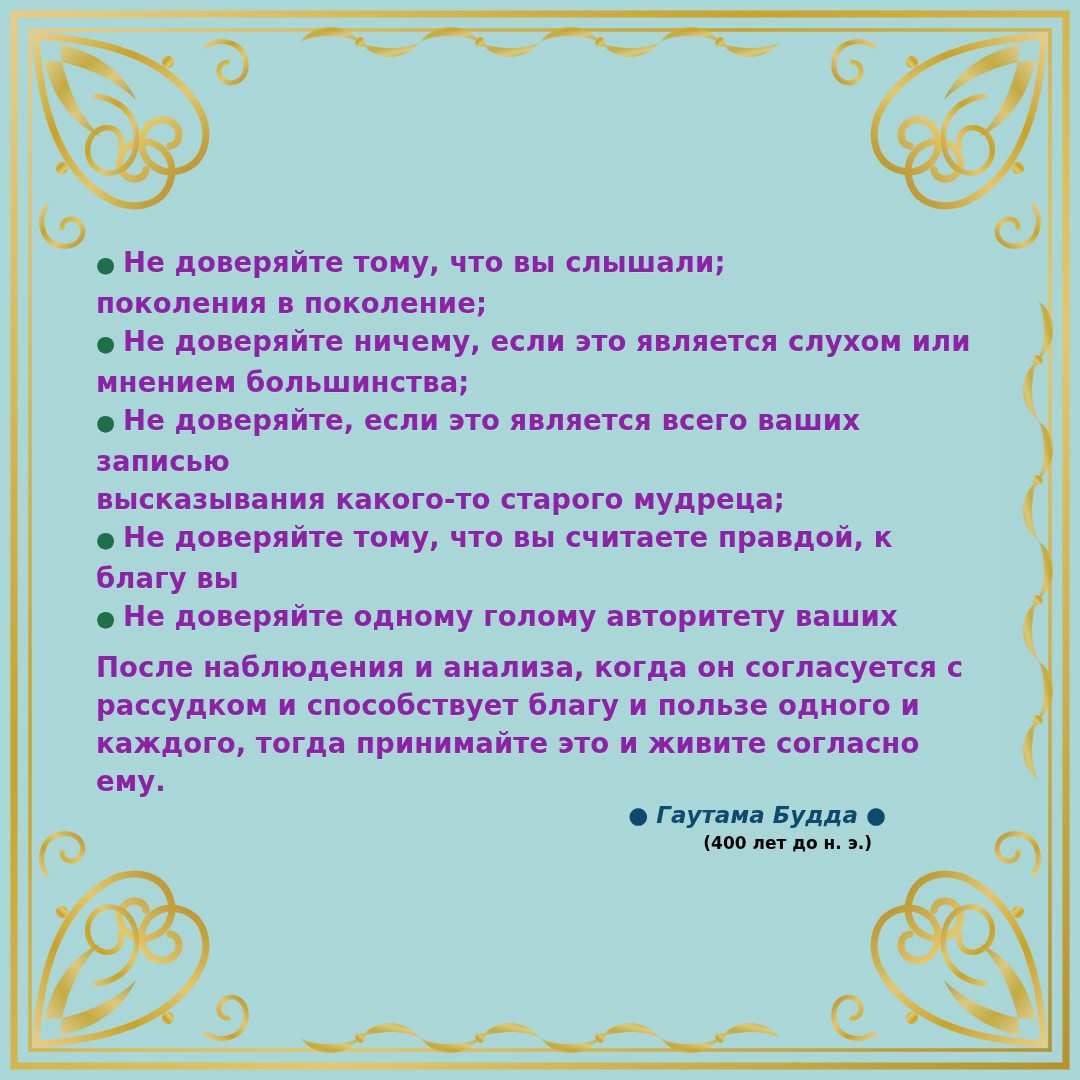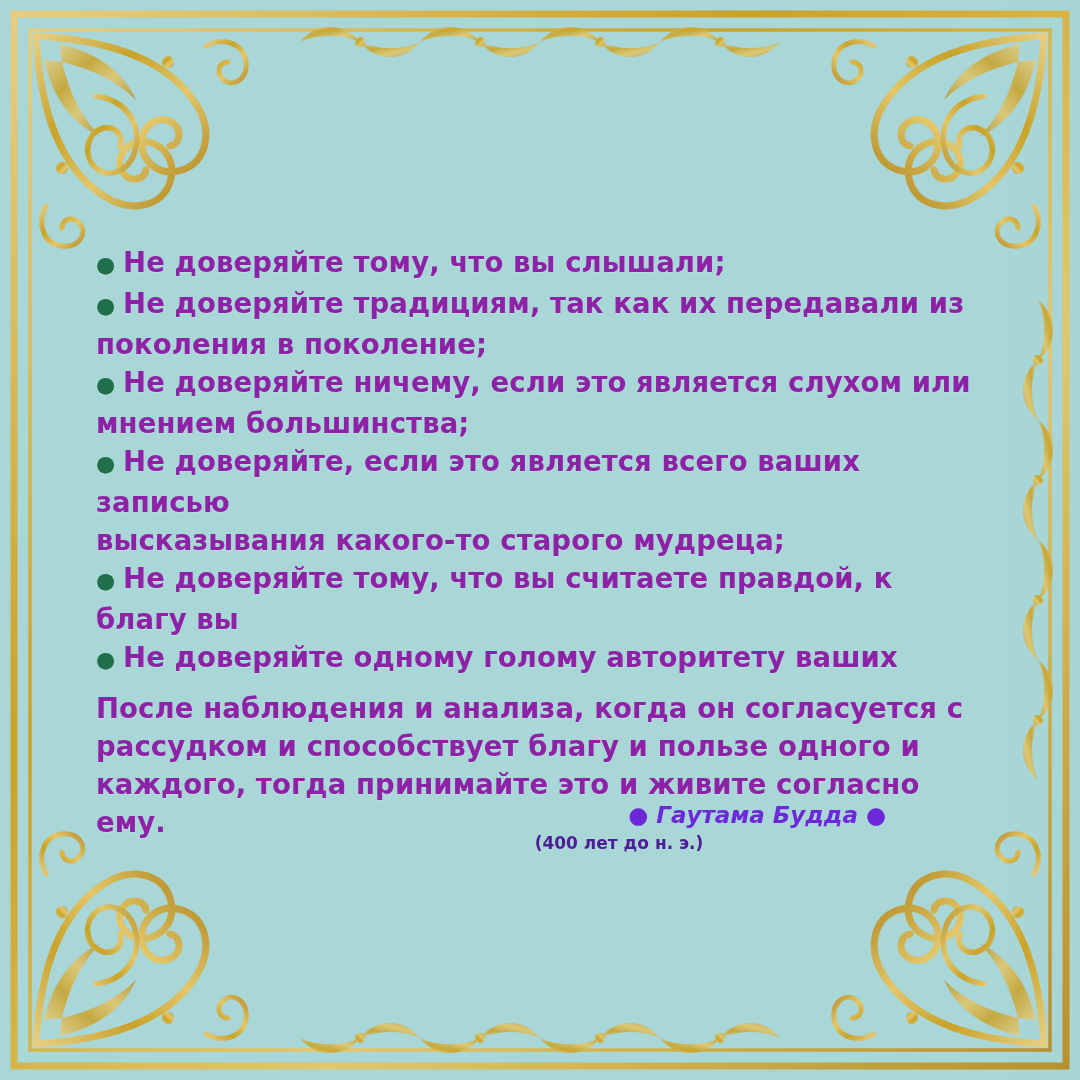--- a/index.html
+++ b/index.html
@@ -65,35 +65,34 @@
 
   
   #attribution {
     position: absolute;
     right: 118px;
     top: 800px;
     text-align: right;
     width: 520px;
   }
   #author-name {
-    color: #6d28d9;
+    color: #0c4a6e;
     font-family: "DejaVu Sans", sans-serif;
     font-weight: bold;
     font-style: italic;
     font-size: 23px;
     line-height: 30px;
   }
   #author-date {
-    color: #4c1d95;
+    color: #000000;
     font-family: "DejaVu Sans", sans-serif;
     font-weight: bold;
     font-size: 17px;
     line-height: 26px;
     margin-right: 14px;
-    text-align: center;
   }
 </style>
 </head>
 <body>
 
 <div id="poster">
 
   <svg class="frame-svg" viewBox="0 0 1080 1080" xmlns="http://www.w3.org/2000/svg">
     <defs>
       <linearGradient id="goldgrad" x1="0" y1="0" x2="1" y2="1">
@@ -173,21 +172,20 @@
     <g transform="translate(0,1080) scale(1,-1)">
         <use href="#corner" x="0" y="0"></use>
       </g>
     <g transform="translate(1080,1080) scale(-1,-1)">
         <use href="#corner" x="0" y="0"></use>
       </g>
   </svg>
 
   <div id="quote-block">
     <div class="quote-line bulleted">Не доверяйте тому, что вы слышали;</div>
-    <div class="quote-line bulleted">Не доверяйте традициям, так как их передавали из</div>
     <div class="quote-line cont">поколения в поколение;</div>
     <div class="quote-line bulleted">Не доверяйте ничему, если это является слухом или</div>
     <div class="quote-line cont">мнением большинства;</div>
     <div class="quote-line bulleted">Не доверяйте, если это является всего ваших записью</div>
     <div class="quote-line cont">высказывания какого-то старого мудреца;</div>
     <div class="quote-line bulleted">Не доверяйте тому, что вы считаете правдой, к благу вы</div>
     <div class="quote-line bulleted">Не доверяйте одному голому авторитету ваших</div>
     <div class="quote-line cont closing">После наблюдения и анализа, когда он согласуется с</div>
     <div class="quote-line cont">рассудком и способствует благу и пользе одного и</div>
     <div class="quote-line cont">каждого, тогда принимайте это и живите согласно ему.</div>

